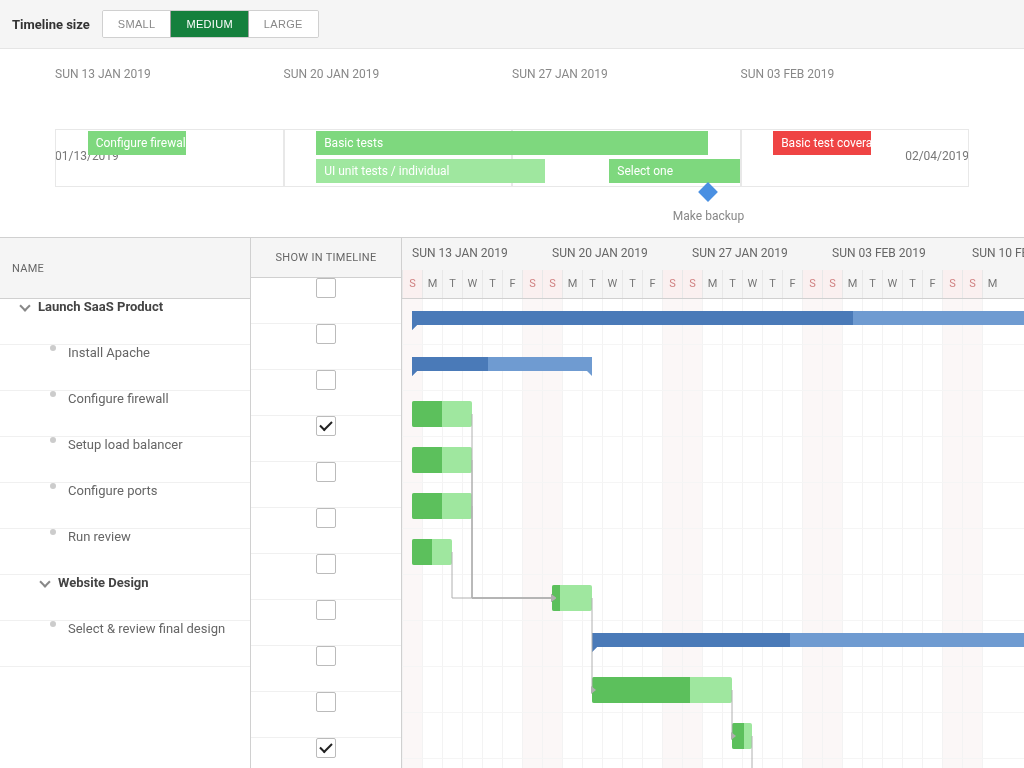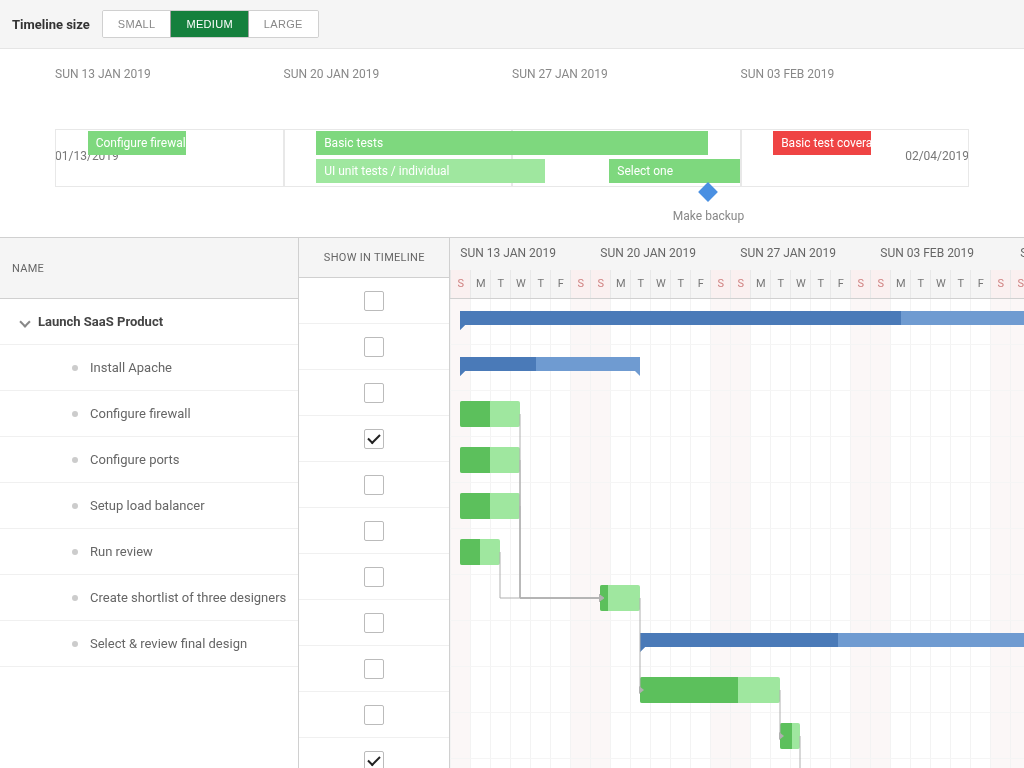--- a/index.html
+++ b/index.html
@@ -25,26 +25,26 @@
 
 .grid-area{position:relative;border-top:1px solid #d0d0d0}
 .cols{display:flex;height:546px}
 .left{flex:0 0 250px;border-right:1px solid #d0d0d0;display:flex;flex-direction:column}
 .mid{flex:0 0 150px;border-right:1px solid #d0d0d0;display:flex;flex-direction:column}
 .right{flex:1;overflow:hidden;position:relative}
 
 .col-head{height:60px;display:flex;align-items:center;padding:0 12px;background:#f5f5f5;border-bottom:1px solid #d0d0d0;font-size:11px;color:#666;letter-spacing:.3px}
 .mid .col-head{justify-content:center}
 
-.row{height:46px;display:flex;align-items:center;padding:0 12px;border-bottom:1px solid #f0f0f0;box-sizing:border-box}
+.row{height:46px;display:flex;padding:0 12px;border-bottom:1px solid #f0f0f0;box-sizing:border-box}
 .row.parent{font-weight:700;color:#444}
 .row.child{color:#666}
 .indent1{padding-left:18px}
 .indent2{padding-left:38px}
-.indent3{padding-left:72px}
+.indent3{padding-left:50px}
 .chev{display:inline-block;width:14px;height:14px;margin-right:6px;position:relative}
 .chev::before{content:"";position:absolute;left:3px;top:3px;width:6px;height:6px;border-right:2px solid #888;border-bottom:2px solid #888;transform:rotate(45deg)}
 .bullet{display:inline-block;width:6px;height:6px;border-radius:50%;background:#ccc;margin-right:12px}
 .row-label{white-space:nowrap;overflow:hidden;text-overflow:clip}
 
 .cb{width:18px;height:18px;border:1px solid #bbb;border-radius:2px;background:#fff;display:flex;align-items:center;justify-content:center;cursor:pointer}
 .cb.checked::after{content:"";width:10px;height:5px;border-left:2px solid #222;border-bottom:2px solid #222;transform:rotate(-45deg);margin-top:-3px}
 
 .tl-head{height:60px;background:#f5f5f5;border-bottom:1px solid #d0d0d0;position:relative}
 .tl-weeks{height:32px;position:relative}
@@ -118,33 +118,33 @@
           <div class="row child indent3">
             <span class="bullet"></span>
             <span class="row-label">Install Apache</span>
           </div>
           <div class="row child indent3">
             <span class="bullet"></span>
             <span class="row-label">Configure firewall</span>
           </div>
           <div class="row child indent3">
             <span class="bullet"></span>
+            <span class="row-label">Setup load balancer</span>
+          </div>
+          <div class="row child indent3">
+            <span class="bullet"></span>
             <span class="row-label">Configure ports</span>
           </div>
           <div class="row child indent3">
             <span class="bullet"></span>
-            <span class="row-label">Setup load balancer</span>
-          </div>
-          <div class="row child indent3">
-            <span class="bullet"></span>
             <span class="row-label">Run review</span>
           </div>
-          <div class="row child indent3">
-            <span class="bullet"></span>
-            <span class="row-label">Create shortlist of three designers</span>
+          <div class="row parent indent2">
+            <span class="chev"></span>
+            <span class="row-label">Website Design</span>
           </div>
           <div class="row child indent3">
             <span class="bullet"></span>
             <span class="row-label">Select &amp; review final design</span>
           </div>
         </div>
     </div>
     <div class="mid">
       <div class="col-head">SHOW IN TIMELINE</div>
       <div id="mid-rows">

